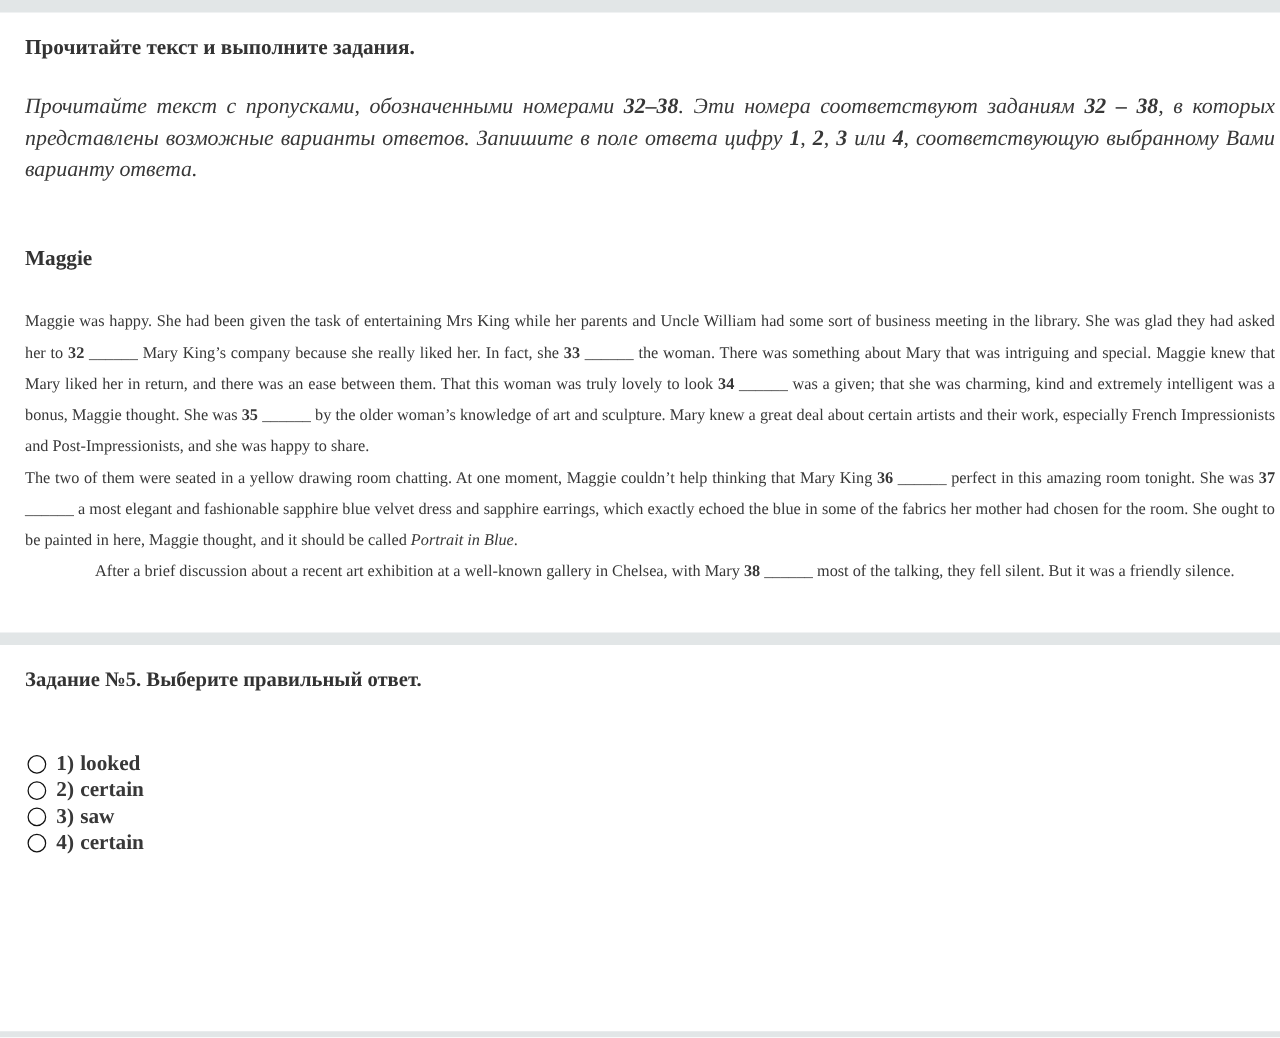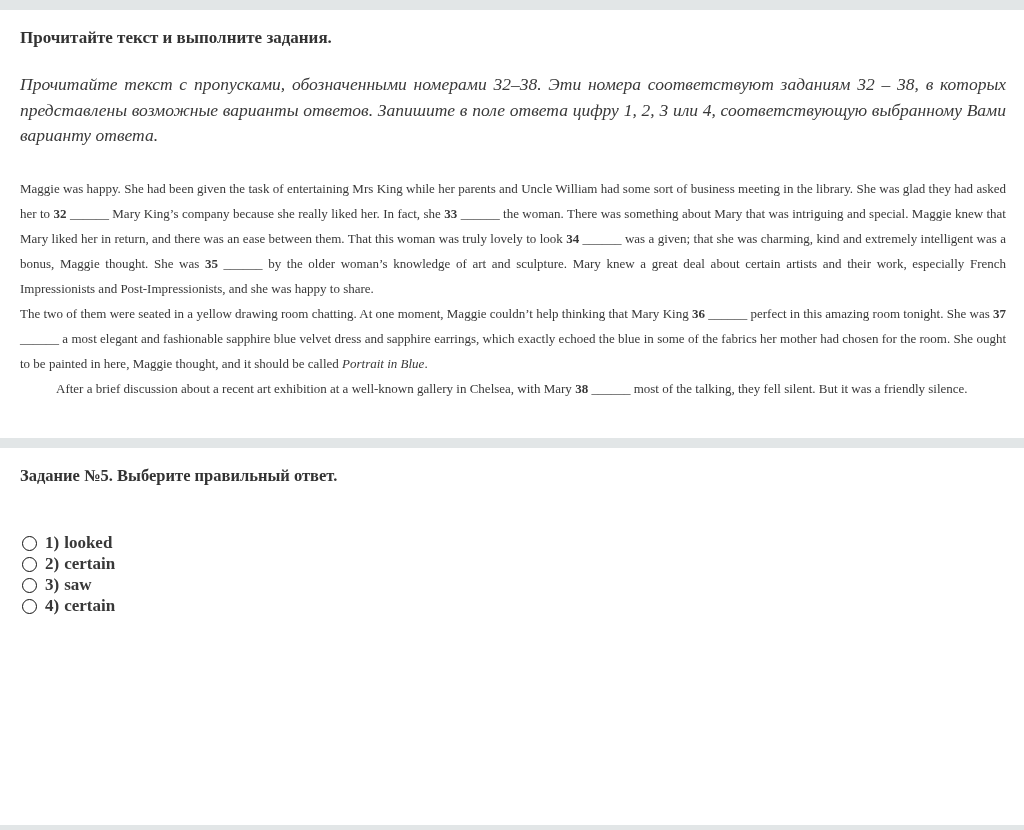--- a/index.html
+++ b/index.html
@@ -22,53 +22,53 @@
     height:10px;
     background:var(--bar);
   }
   .bottombar{
     position:absolute;
     left:0;right:0;bottom:0;
     height:5px;
     background:var(--bar);
   }
   .content{
-    padding:18px 18px 0 20px;
+    padding:18px 4px 0 20px;
   }
   .main-title{
     font-size:17px;
     font-weight:bold;
     color:var(--heading);
     line-height:20px;
   }
   .instructions{
     margin-top:24px;
     font-style:italic;
     font-size:17.5px;
     line-height:25.5px;
     text-align:justify;
     color:var(--body);
   }
-  .instructions .b{font-weight:normal;}
+  .instructions .b{font-weight:bold;}
   .story-title{
     margin-top:47px;
     font-size:17px;
     font-weight:bold;
     color:var(--heading);
     line-height:21px;
   }
   .story{
     margin-top:27px;
     font-size:13px;
     line-height:25px;
     text-align:justify;
     color:var(--body);
   }
   .story p{margin:0;}
-  .story p.indent{text-indent:36px;}
+  .story p.indent{text-indent:36px;margin-left:20px;}
   .story .b{font-weight:bold;}
   .story .i{font-style:italic;}
   .divider{
     margin-top:37px;
     height:10px;
     background:var(--bar);
   }
   .task{
     padding:18px 14px 0 20px;
   }
@@ -110,20 +110,21 @@
   }
 </style>
 </head>
 <body>
 
 <div class="topbar"></div>
 
 <div class="content">
   <div class="main-title">Прочитайте текст и выполните задания.</div>
   <div class="instructions"><span>Прочитайте текст с пропусками, обозначенными номерами </span><span class="b">32–38</span><span>. Эти номера соответствуют заданиям </span><span class="b">32 – 38</span><span>, в которых представлены возможные варианты ответов. Запишите в поле ответа цифру </span><span class="b">1</span><span>, </span><span class="b">2</span><span>, </span><span class="b">3</span><span> или </span><span class="b">4</span><span>, соответствующую выбранному Вами варианту ответа.</span></div>
+  <div class="story-title">Maggie</div>
   <div class="story">
     <p><span>Maggie was happy. She had been given the task of entertaining Mrs King while her parents and Uncle William had some sort of business meeting in the library. She was glad they had asked her to </span><span class="b">32</span><span> ______ Mary King’s company because she really liked her. In fact, she </span><span class="b">33</span><span> ______ the woman. There was something about Mary that was intriguing and special. Maggie knew that Mary liked her in return, and there was an ease between them. That this woman was truly lovely to look </span><span class="b">34</span><span> ______ was a given; that she was charming, kind and extremely intelligent was a bonus, Maggie thought. She was </span><span class="b">35</span><span> ______ by the older woman’s knowledge of art and sculpture. Mary knew a great deal about certain artists and their work, especially French Impressionists and Post-Impressionists, and she was happy to share.</span></p>
     <p><span>The two of them were seated in a yellow drawing room chatting. At one moment, Maggie couldn’t help thinking that Mary King </span><span class="b">36</span><span> ______ perfect in this amazing room tonight. She was </span><span class="b">37</span><span> ______ a most elegant and fashionable sapphire blue velvet dress and sapphire earrings, which exactly echoed the blue in some of the fabrics her mother had chosen for the room. She ought to be painted in here, Maggie thought, and it should be called </span><span class="i">Portrait in Blue</span><span>.</span></p>
     <p class="indent"><span>After a brief discussion about a recent art exhibition at a well-known gallery in Chelsea, with Mary </span><span class="b">38</span><span> ______ most of the talking, they fell silent. But it was a friendly silence.</span></p>
   </div>
 </div>
 
 <div class="divider"></div>
 
 <div class="task">

